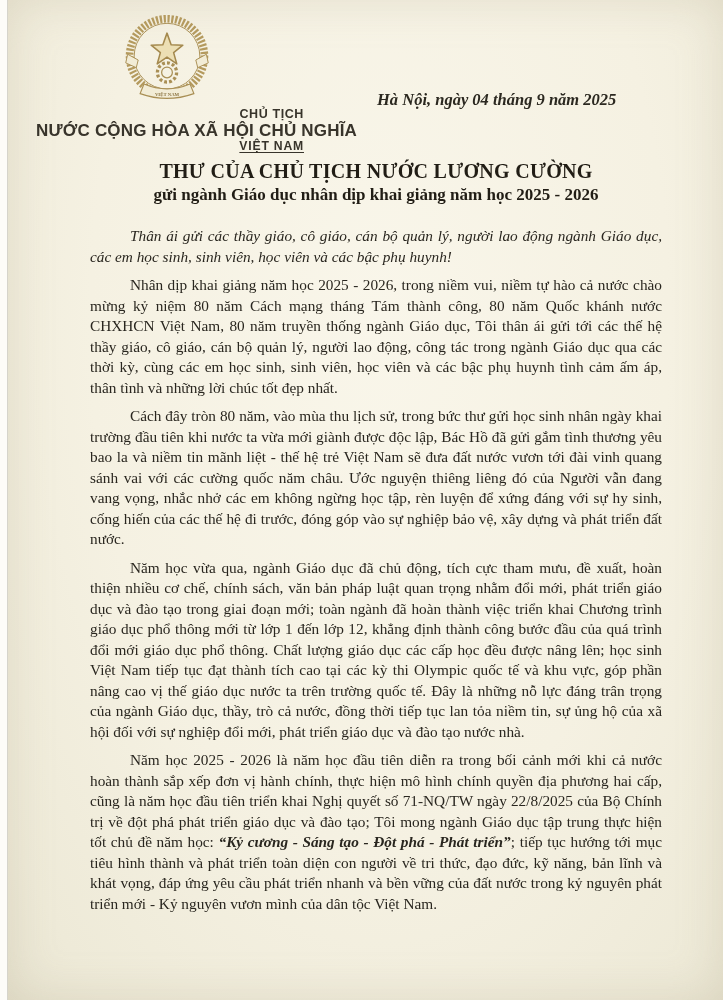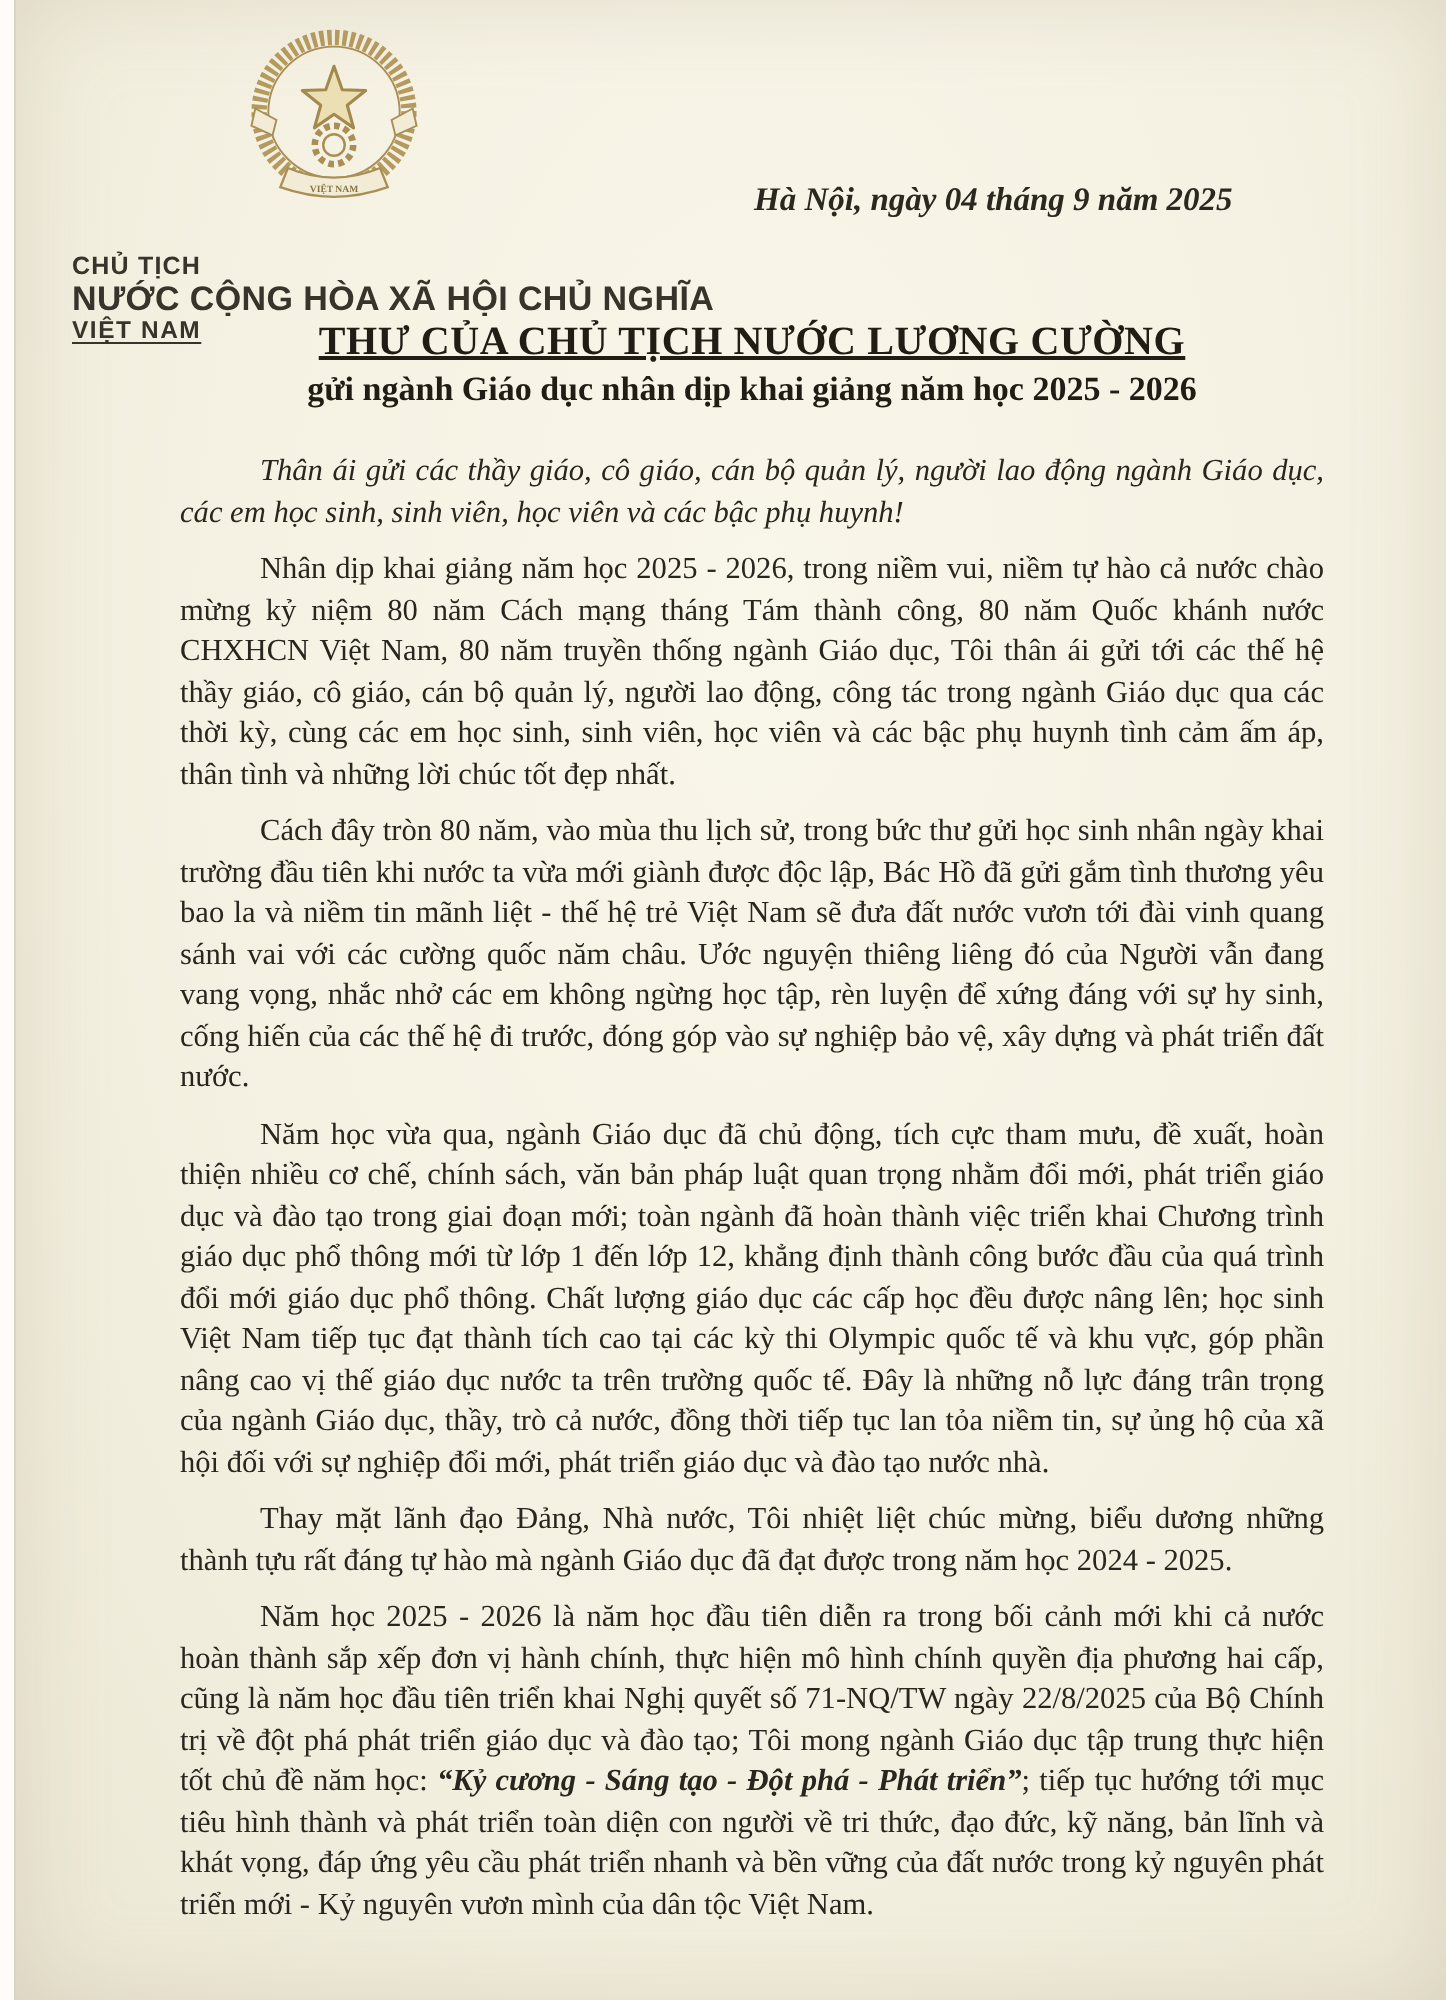--- a/index.html
+++ b/index.html
@@ -9,34 +9,34 @@
   }
   .paper{
     position:absolute;left:7px;top:0;right:0;bottom:0;
     background:radial-gradient(ellipse at 52% 32%, #f9f6ea 0%, #f5f1e2 55%, #eeead8 88%, #e9e5d2 100%);
     box-shadow:inset 0 0 46px rgba(175,165,135,.28);
     border-left:1px solid #d6d4cb;
   }
   .header{position:relative;height:150px;}
   .emblem{position:absolute;left:110px;top:12px;width:98px;height:96px;}
   .issuer{
-    position:absolute;left:28px;top:126px;width:268px;text-align:left;
+    position:absolute;left:28px;top:107px;width:268px;text-align:right;
     font-family:"Liberation Sans",sans-serif;color:#38342b;line-height:1.12;
   }
   .issuer-l1{font-size:12.5px;font-weight:bold;letter-spacing:.6px;}
   .issuer-l2{font-size:17px;font-weight:bold;letter-spacing:.2px;white-space:nowrap;}
   .issuer-l3{font-size:12.2px;font-weight:bold;letter-spacing:.8px;text-decoration:underline;text-underline-offset:2px;}
   .dateline{
     position:absolute;right:36px;top:90px;width:310px;text-align:left;
     font-style:italic;font-weight:bold;font-size:16.5px;color:#2b2820;white-space:nowrap;
   }
   .content{padding:0 61px 0 82px;color:#29261f;}
   .title{
     margin:10px 0 2px;text-align:center;font-size:20px;font-weight:bold;
-    letter-spacing:.3px;color:#211d15;white-space:nowrap;text-decoration:underline;
+    letter-spacing:.3px;color:#211d15;white-space:nowrap;
   }
   .subtitle{margin:0 0 21px;text-align:center;font-size:17px;font-weight:bold;color:#211d15;}
   .content p{
     margin:0 0 8px;font-size:15.3px;line-height:20.5px;
     text-align:justify;text-indent:40px;
   }
   .salutation{font-style:italic;}
   .em{font-weight:bold;font-style:italic;}
 </style>
 </head>
@@ -75,19 +75,18 @@
 
     <div class="content">
       <div class="title">THƯ CỦA CHỦ TỊCH NƯỚC LƯƠNG CƯỜNG</div>
       <div class="subtitle">gửi ngành Giáo dục nhân dịp khai giảng năm học 2025 - 2026</div>
 
       <p class="salutation">Thân ái gửi các thầy giáo, cô giáo, cán bộ quản lý, người lao động ngành Giáo dục, các em học sinh, sinh viên, học viên và các bậc phụ huynh!</p>
 
       <p>Nhân dịp khai giảng năm học 2025 - 2026, trong niềm vui, niềm tự hào cả nước chào mừng kỷ niệm 80 năm Cách mạng tháng Tám thành công, 80 năm Quốc khánh nước CHXHCN Việt Nam, 80 năm truyền thống ngành Giáo dục, Tôi thân ái gửi tới các thế hệ thầy giáo, cô giáo, cán bộ quản lý, người lao động, công tác trong ngành Giáo dục qua các thời kỳ, cùng các em học sinh, sinh viên, học viên và các bậc phụ huynh tình cảm ấm áp, thân tình và những lời chúc tốt đẹp nhất.</p>
       <p>Cách đây tròn 80 năm, vào mùa thu lịch sử, trong bức thư gửi học sinh nhân ngày khai trường đầu tiên khi nước ta vừa mới giành được độc lập, Bác Hồ đã gửi gắm tình thương yêu bao la và niềm tin mãnh liệt - thế hệ trẻ Việt Nam sẽ đưa đất nước vươn tới đài vinh quang sánh vai với các cường quốc năm châu. Ước nguyện thiêng liêng đó của Người vẫn đang vang vọng, nhắc nhở các em không ngừng học tập, rèn luyện để xứng đáng với sự hy sinh, cống hiến của các thế hệ đi trước, đóng góp vào sự nghiệp bảo vệ, xây dựng và phát triển đất nước.</p>
       <p>Năm học vừa qua, ngành Giáo dục đã chủ động, tích cực tham mưu, đề xuất, hoàn thiện nhiều cơ chế, chính sách, văn bản pháp luật quan trọng nhằm đổi mới, phát triển giáo dục và đào tạo trong giai đoạn mới; toàn ngành đã hoàn thành việc triển khai Chương trình giáo dục phổ thông mới từ lớp 1 đến lớp 12, khẳng định thành công bước đầu của quá trình đổi mới giáo dục phổ thông. Chất lượng giáo dục các cấp học đều được nâng lên; học sinh Việt Nam tiếp tục đạt thành tích cao tại các kỳ thi Olympic quốc tế và khu vực, góp phần nâng cao vị thế giáo dục nước ta trên trường quốc tế. Đây là những nỗ lực đáng trân trọng của ngành Giáo dục, thầy, trò cả nước, đồng thời tiếp tục lan tỏa niềm tin, sự ủng hộ của xã hội đối với sự nghiệp đổi mới, phát triển giáo dục và đào tạo nước nhà.</p>
-      <p>Thay mặt lãnh đạo Đảng, Nhà nước, Tôi nhiệt liệt chúc mừng, biểu dương những thành tựu rất đáng tự hào mà ngành Giáo dục đã đạt được trong năm học 2024 - 2025.</p>
 
       <p><span>Năm học 2025 - 2026 là năm học đầu tiên diễn ra trong bối cảnh mới khi cả nước hoàn thành sắp xếp đơn vị hành chính, thực hiện mô hình chính quyền địa phương hai cấp, cũng là năm học đầu tiên triển khai Nghị quyết số 71-NQ/TW ngày 22/8/2025 của Bộ Chính trị về đột phá phát triển giáo dục và đào tạo; Tôi mong ngành Giáo dục tập trung thực hiện tốt chủ đề năm học: </span><span class="em">“Kỷ cương - Sáng tạo - Đột phá - Phát triển”</span><span>; tiếp tục hướng tới mục tiêu hình thành và phát triển toàn diện con người về tri thức, đạo đức, kỹ năng, bản lĩnh và khát vọng, đáp ứng yêu cầu phát triển nhanh và bền vững của đất nước trong kỷ nguyên phát triển mới - Kỷ nguyên vươn mình của dân tộc Việt Nam.</span></p>
     </div>
 
   </div>
 </div>
 
 </body></html>

